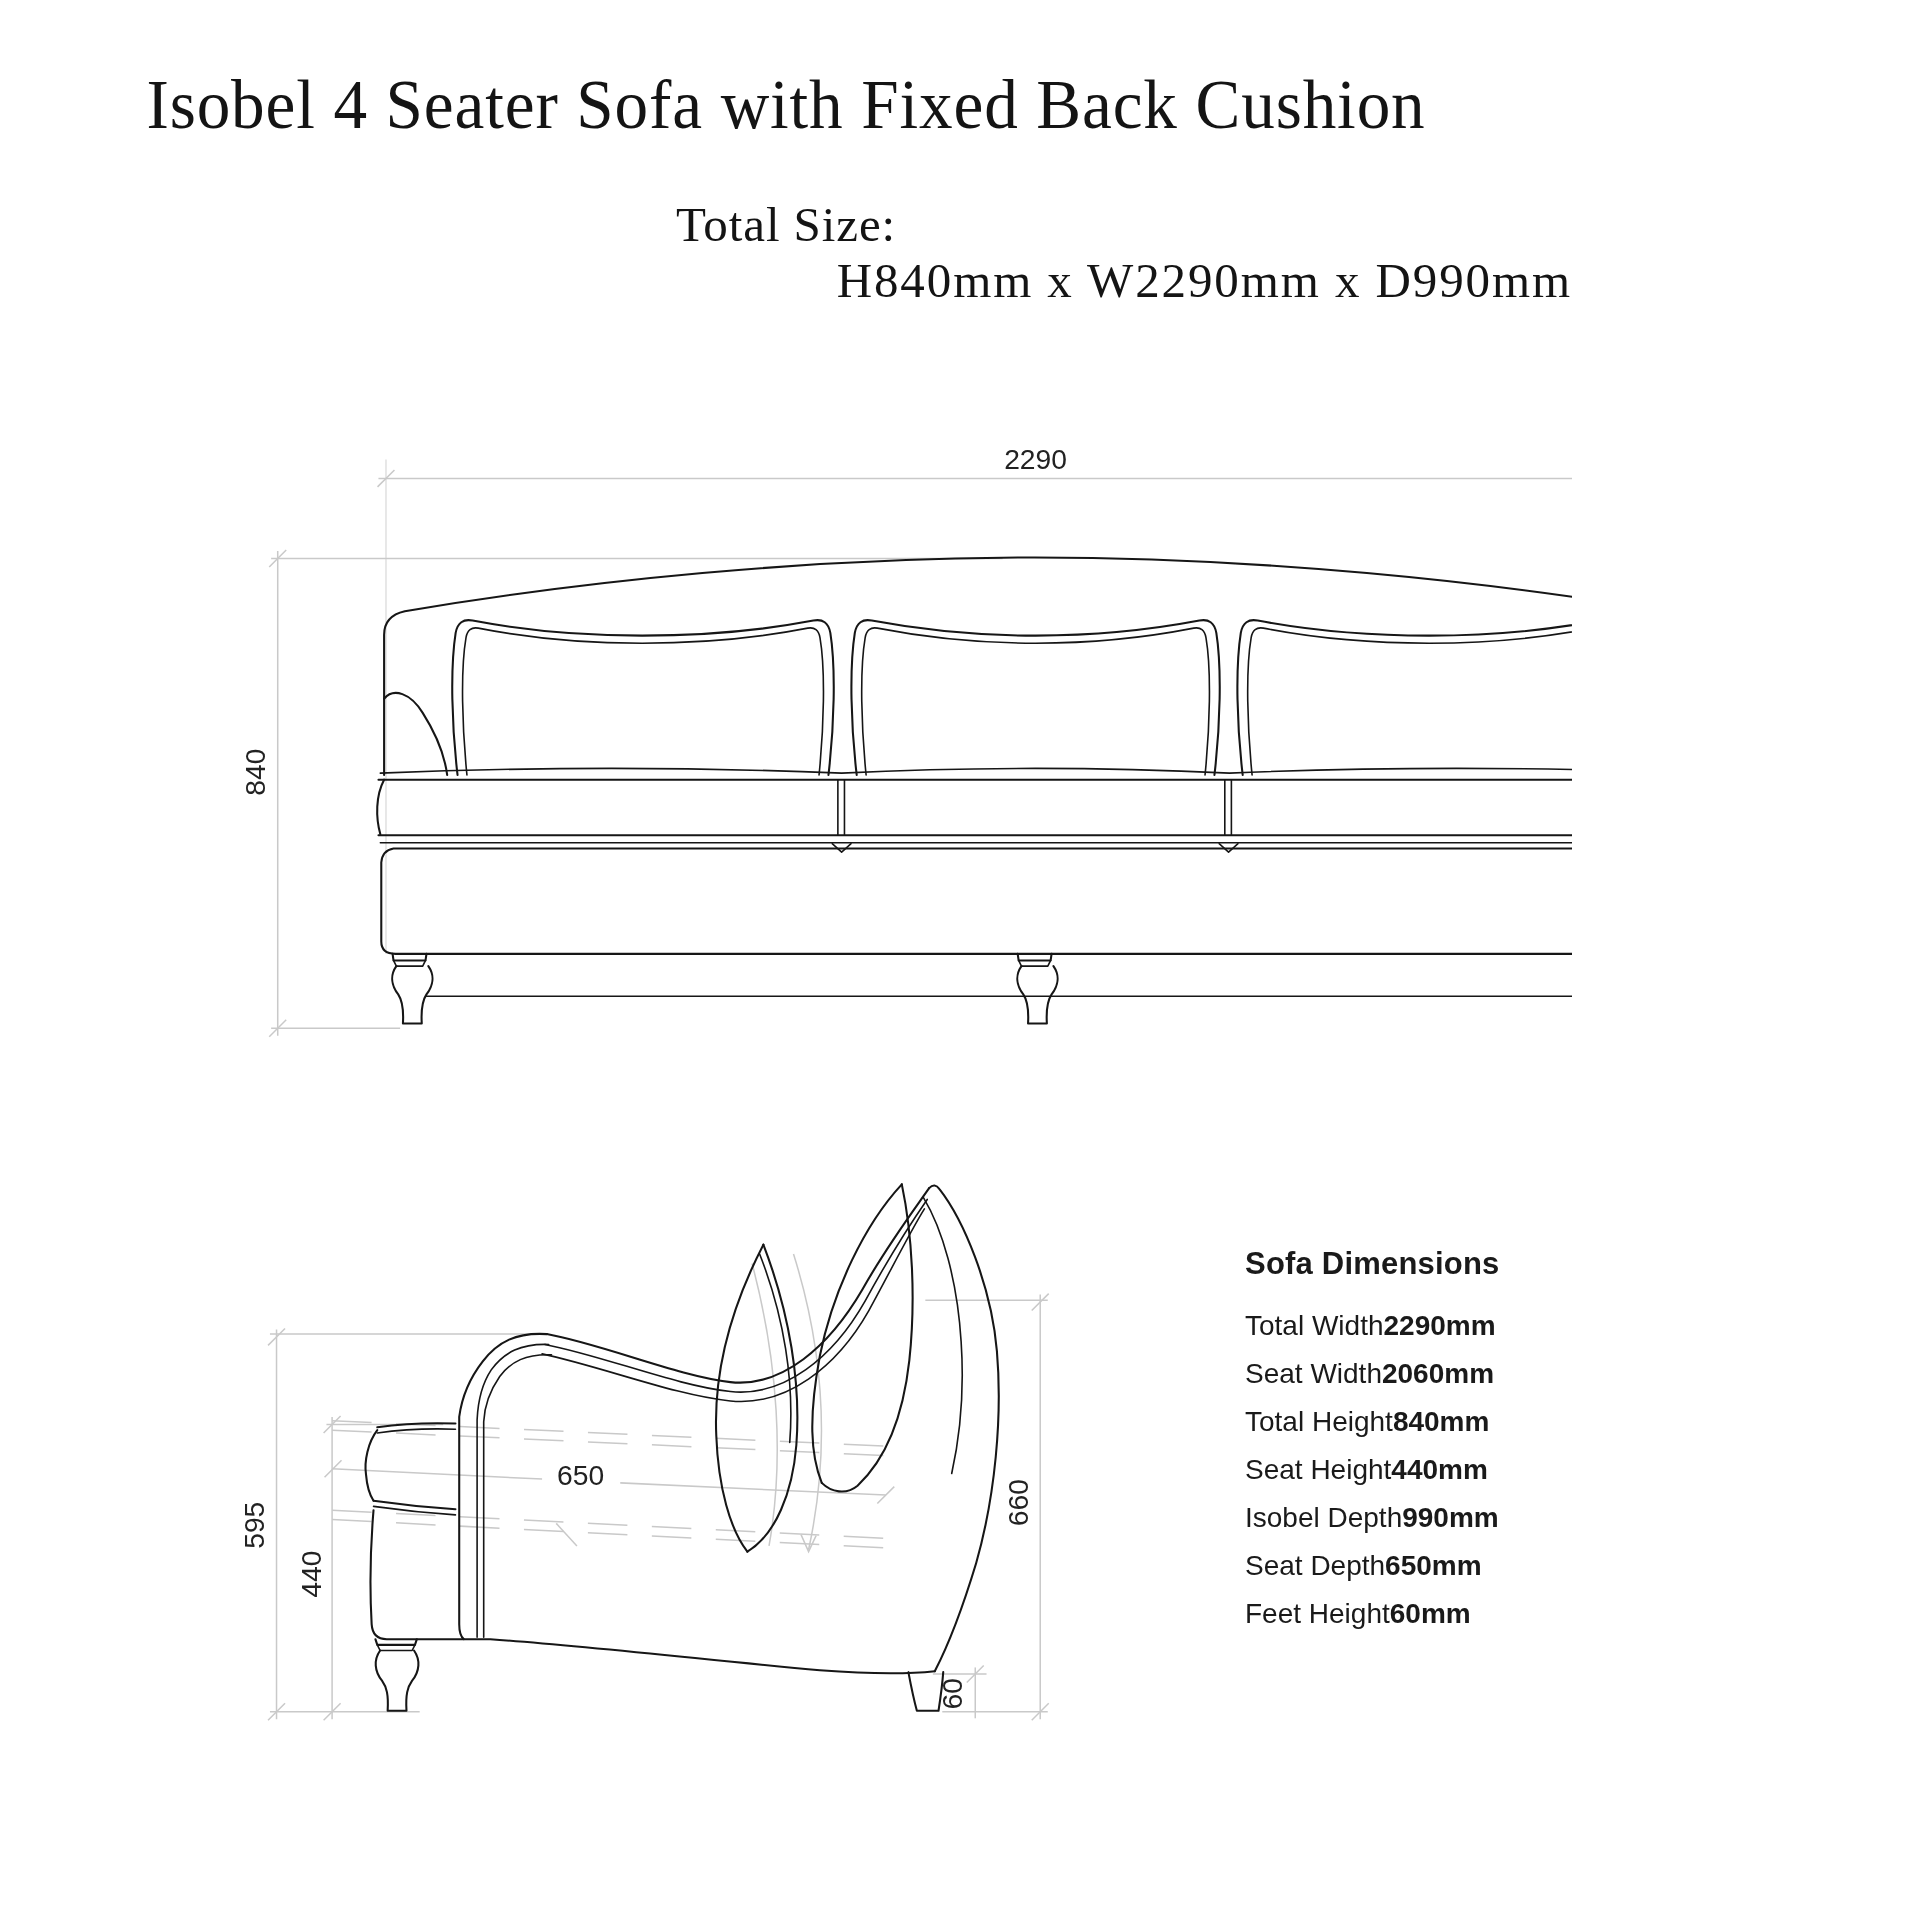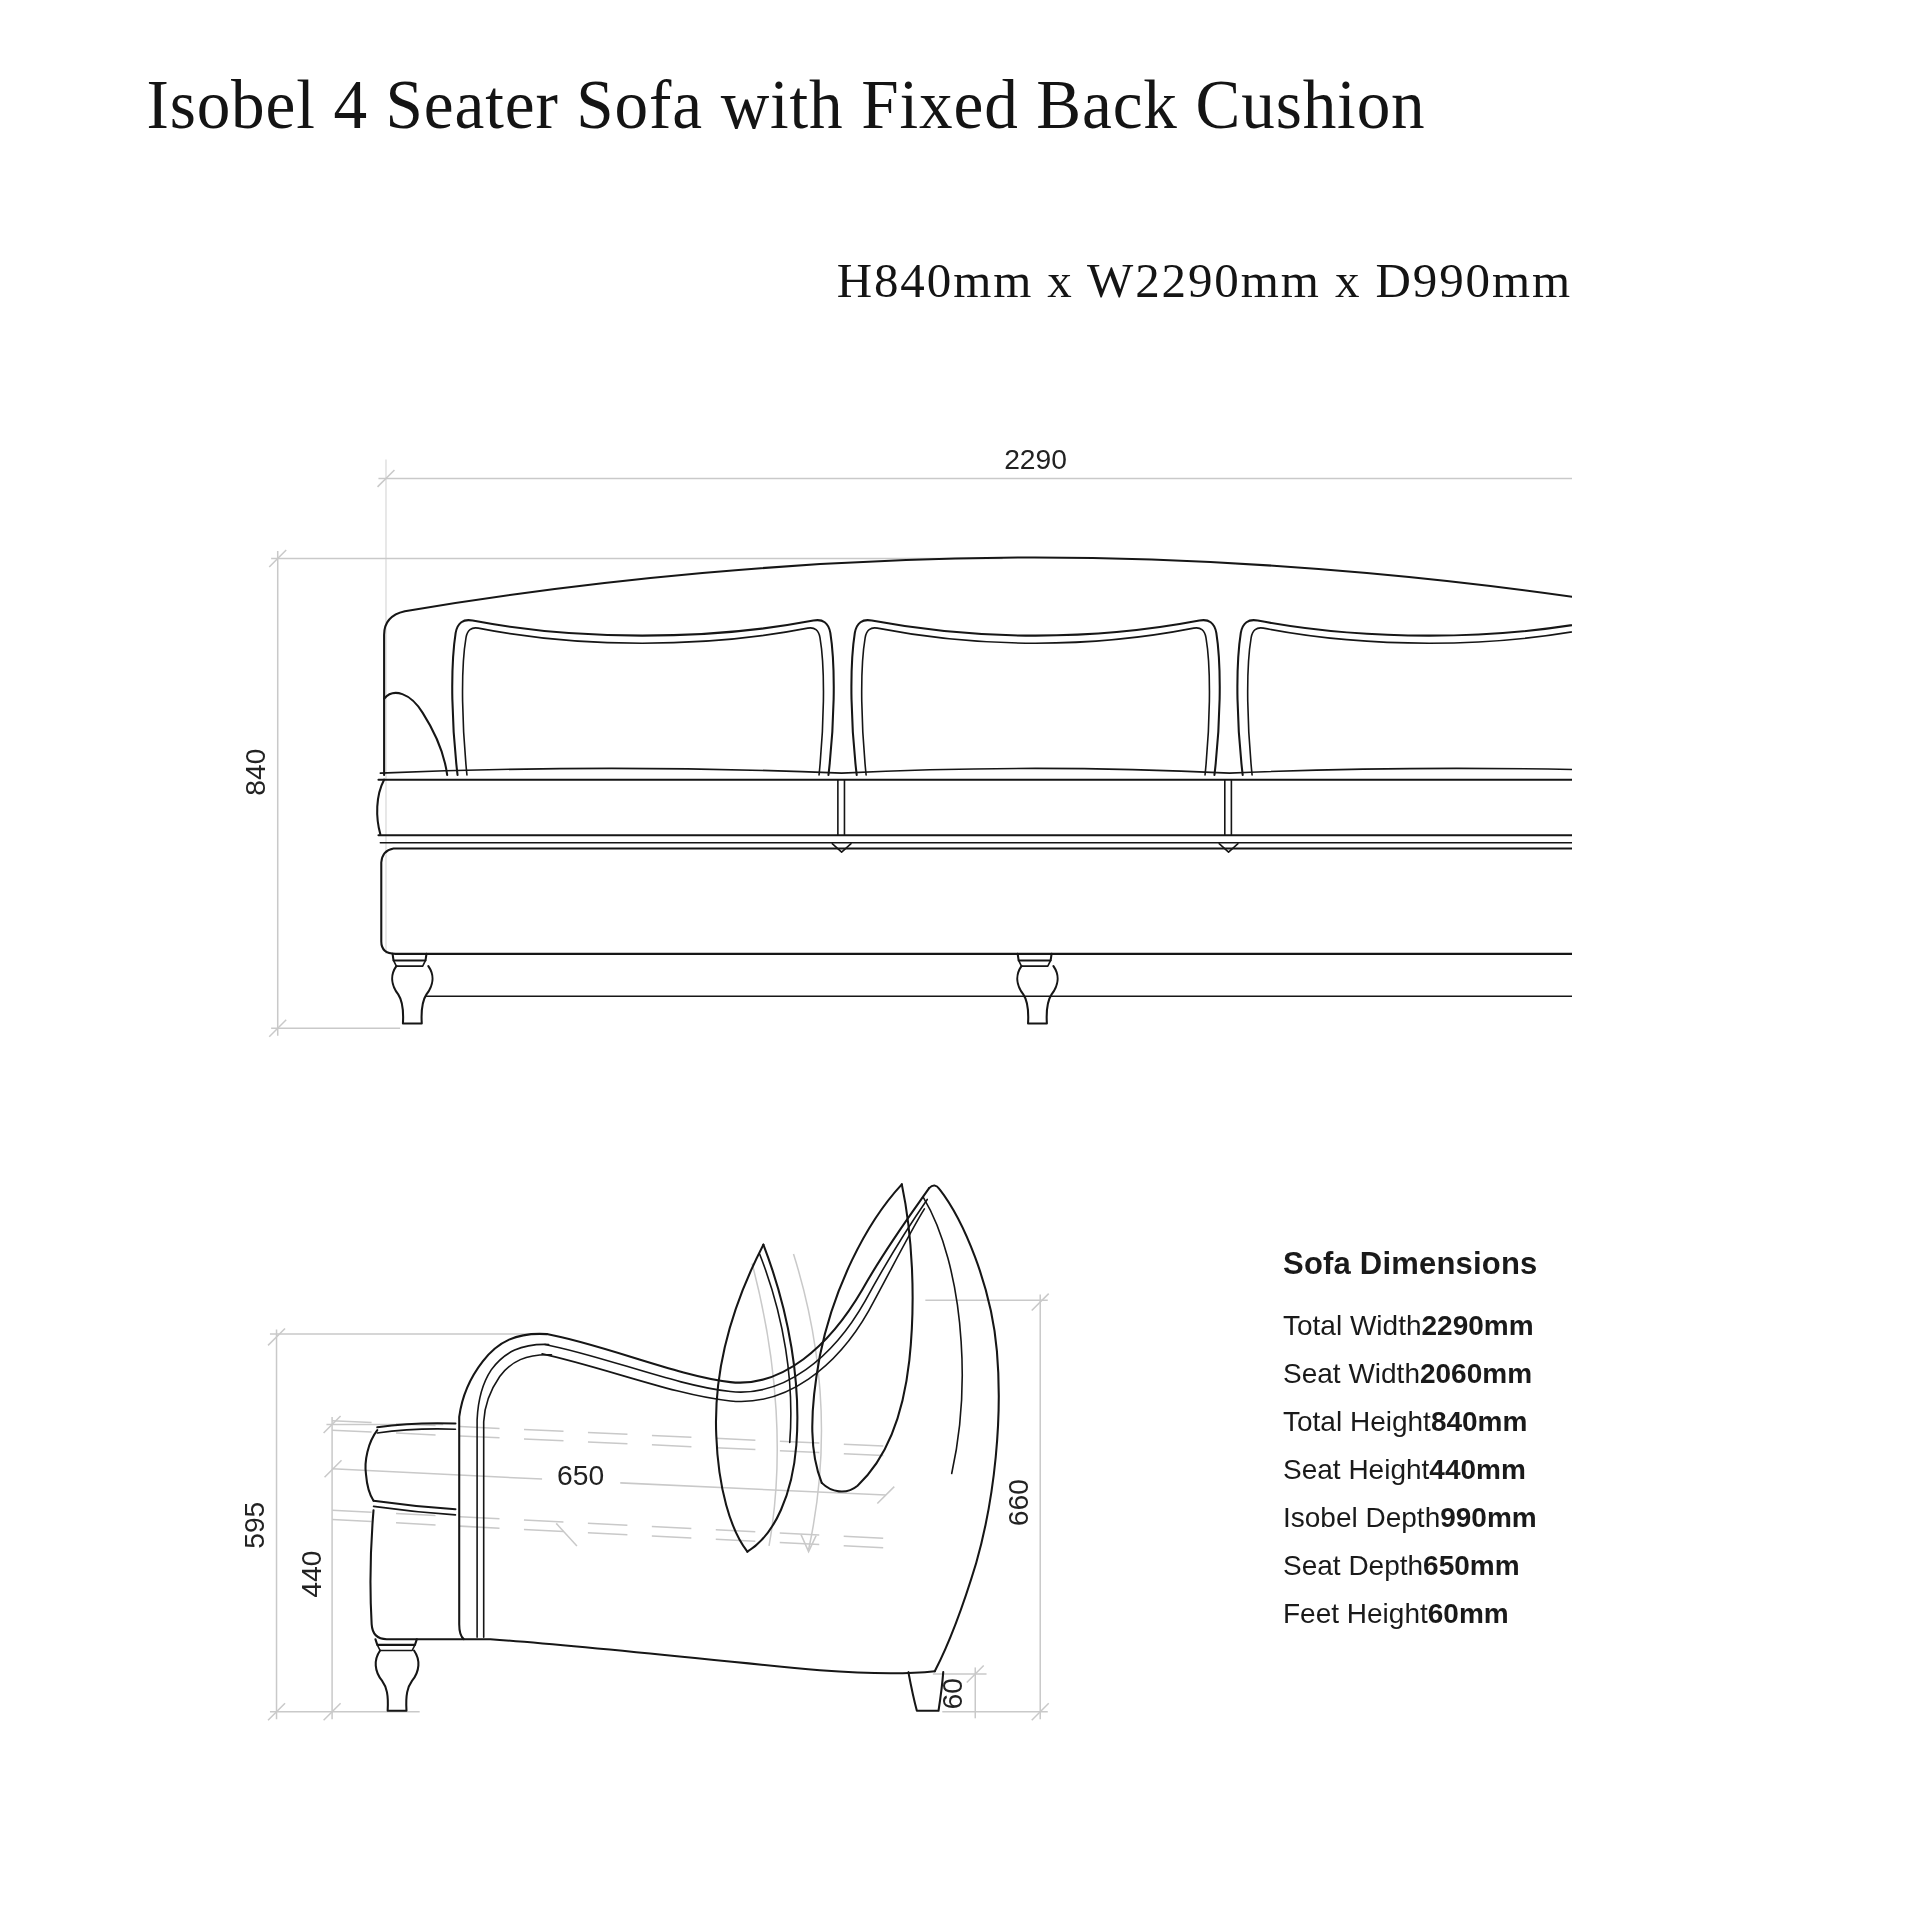--- a/index.html
+++ b/index.html
@@ -21,33 +21,34 @@
   svg{position:absolute;overflow:visible;}
   #front-view{left:188px;top:405px;}
   #side-view{left:217px;top:1158px;}
   .ink{stroke:var(--ink);stroke-width:2.2;fill:none;stroke-linecap:round;stroke-linejoin:round;}
   .ink-thin{stroke:var(--ink);stroke-width:1.7;fill:none;stroke-linecap:round;stroke-linejoin:round;}
   .dim{stroke:var(--dim);stroke-width:1.6;fill:none;stroke-linecap:butt;}
   .dim-ext{stroke:var(--dimlight);stroke-width:1.3;fill:none;}
   .dim-dash{stroke:var(--dim);stroke-width:1.6;fill:none;stroke-dasharray:42 26;}
   .dim-label{font-family:"Liberation Sans",sans-serif;font-size:30px;fill:#222;}
   .anchor-mid{text-anchor:middle;}
-  .dims-table{position:absolute;left:1283px;top:1245px;width:373px;}
+  .dims-table{position:absolute;left:1245px;top:1245px;width:373px;}
   .dims-table h2{margin:0;font-size:31px;line-height:38px;font-weight:bold;color:#1a1a1a;letter-spacing:0.2px;}
   .dims-rows{margin-top:19px;}
   .dims-row{display:flex;justify-content:flex-start;align-items:baseline;
             height:48px;line-height:48px;font-size:28px;}
   .dims-row .val{text-align:right;font-weight:bold;}
 </style>
 </head>
 <body>
 
 <div id="page">
 
   <div class="serif title">Isobel 4 Seater Sofa with Fixed Back Cushion</div>
+  <div class="serif subtitle-label">Total Size:</div>
   <div class="serif subtitle-size">H840mm x W2290mm x D990mm</div>
 
   <svg id="front-view" width="1601" height="659" viewBox="200 430 1700 700">
     <g>
 
       <line class="dim-ext" x1="410" y1="488" x2="410" y2="1013"></line>
       <line class="dim-ext" x1="1790" y1="488" x2="1790" y2="1013"></line>
       <line class="dim" x1="402" y1="508" x2="1798" y2="508"></line>
       <line class="dim" x1="401" y1="517" x2="419" y2="499"></line>
       <line class="dim" x1="1781" y1="517" x2="1799" y2="499"></line>

